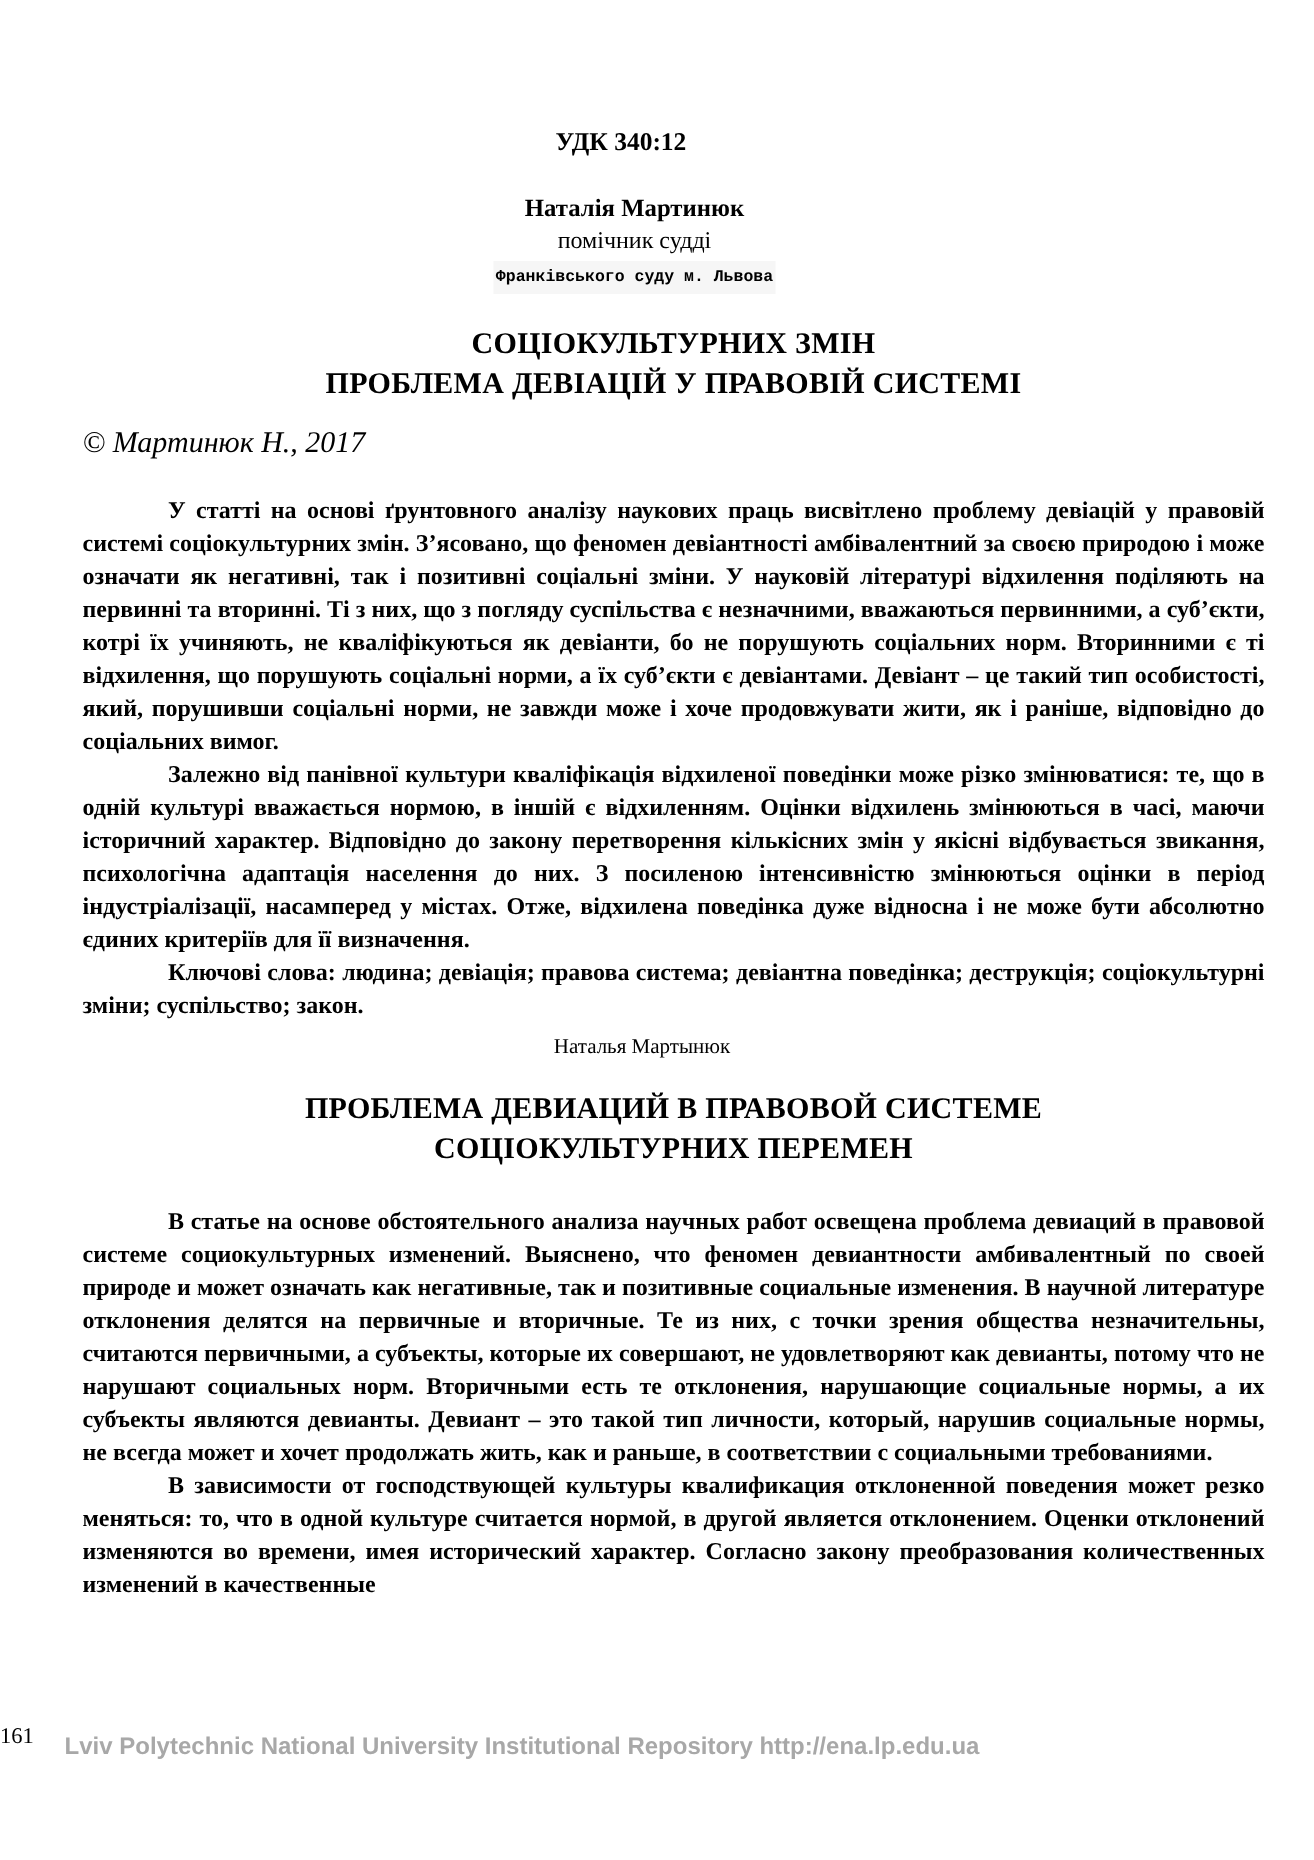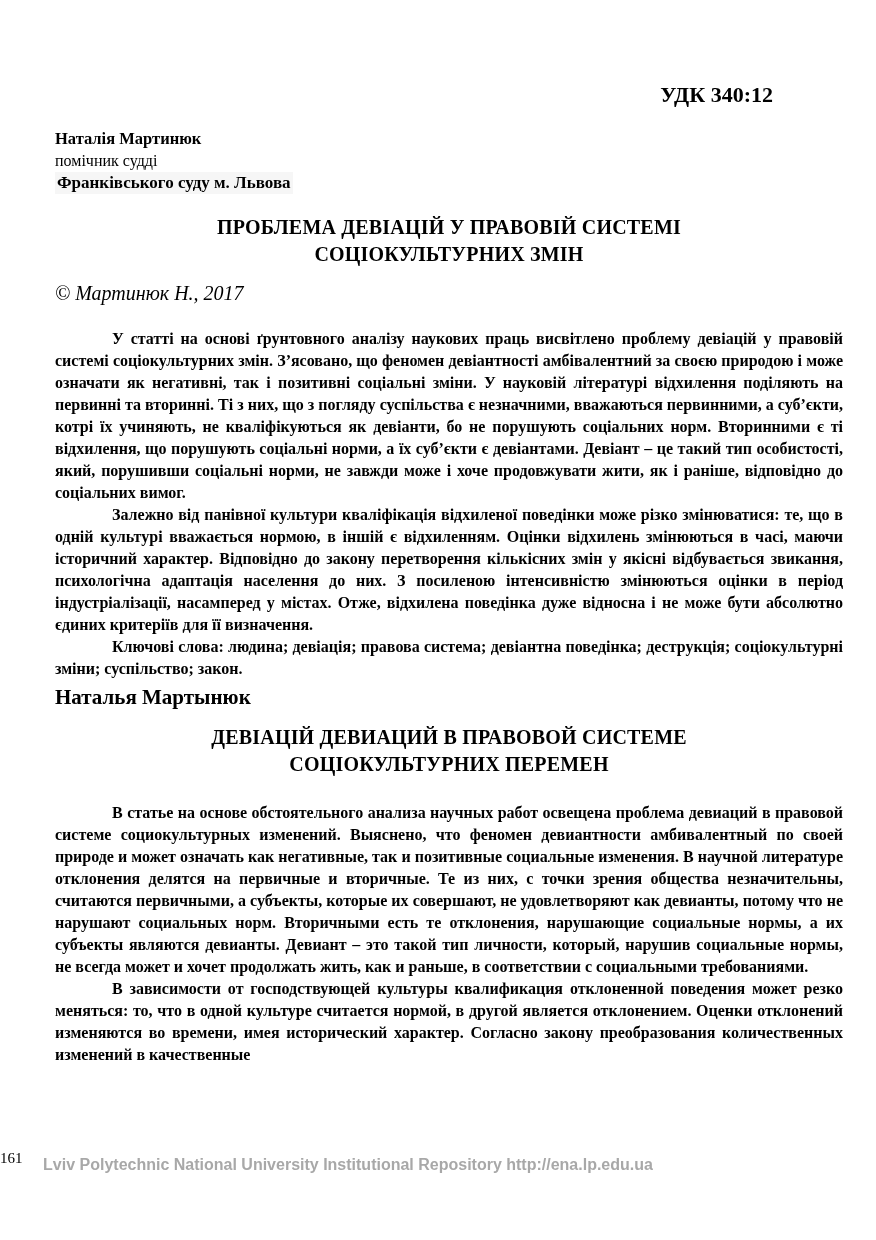--- a/index.html
+++ b/index.html
@@ -12,36 +12,36 @@
     width: 876px;
     height: 1240px;
     background: #ffffff;
     overflow: hidden;
     font-family: "Liberation Serif", "DejaVu Serif", serif;
     color: #000000;
     box-sizing: border-box;
     padding: 84px 33px 0 55px;
   }
   .udc {
-    text-align: right;
+    text-align: center;
     margin-right: 70px;
     font-weight: bold;
-    font-size: 22px;
+    font-size: 17px;
     line-height: 22px;
   }
   .author-block {
     margin-top: 22px;
-    text-align: left;
+    text-align: center;
     margin-right: 52px;
     font-size: 16px;
     line-height: 22px;
   }
   .author-name { font-weight: bold; font-size: 16.5px; }
   .author-position { font-weight: normal; }
-  .author-affiliation { font-weight: bold; font-size: 17px; background: #f6f6f6; display: inline-block; padding: 0 2px; }
+  .author-affiliation { font-weight: bold; font-size: 11px; background: #f6f6f6; display: inline-block; padding: 0 2px; font-family: Liberation Mono, monospace; }
   .article-title {
     margin-top: 20px;
     text-align: center;
     font-weight: bold;
     font-size: 20px;
     line-height: 27px;
     letter-spacing: 0.2px;
   }
   .copyright {
     margin-top: 14px;
@@ -53,24 +53,24 @@
     margin: 0;
     font-weight: bold;
     font-size: 16px;
     line-height: 22px;
     text-align: justify;
     text-indent: 57px;
   }
   .abstract.first { margin-top: 24px; }
   .author-ru {
     margin-top: 6px;
-    text-align: left;
+    text-align: center;
     margin-right: 42px;
-    font-weight: bold;
-    font-size: 21px;
+    font-weight: normal;
+    font-size: 14px;
     line-height: 22px;
   }
   .title-ru { margin-top: 16px; }
   .abstract-ru { margin-top: 24px; }
   .page-number {
     position: absolute;
     left: 0;
     top: 1148px;
     width: 876px;
     text-align: left;
@@ -98,36 +98,36 @@
 
   <div class="udc">УДК 340:12</div>
 
   <div class="author-block">
     <div class="author-name">Наталія Мартинюк</div>
     <div class="author-position">помічник судді</div>
     <div><span class="author-affiliation">Франківського суду м. Львова</span></div>
   </div>
 
   <div class="article-title">
+    <div>СОЦІОКУЛЬТУРНИХ ЗМІН</div>
     <div>ПРОБЛЕМА ДЕВІАЦІЙ У ПРАВОВІЙ СИСТЕМІ</div>
-    <div>СОЦІОКУЛЬТУРНИХ ЗМІН</div>
   </div>
 
   <div class="copyright">© Мартинюк Н., 2017</div>
 
   <div class="abstract first">
     <p>У статті на основі ґрунтовного аналізу наукових праць висвітлено проблему девіацій у правовій системі соціокультурних змін. З’ясовано, що феномен девіантності амбівалентний за своєю природою і може означати як негативні, так і позитивні соціальні зміни. У науковій літературі відхилення поділяють на первинні та вторинні. Ті з них, що з погляду суспільства є незначними, вважаються первинними, а суб’єкти, котрі їх учиняють, не кваліфікуються як девіанти, бо не порушують соціальних норм. Вторинними є ті відхилення, що порушують соціальні норми, а їх суб’єкти є девіантами. Девіант – це такий тип особистості, який, порушивши соціальні норми, не завжди може і хоче продовжувати жити, як і раніше, відповідно до соціальних вимог.</p>
     <p>Залежно від панівної культури кваліфікація відхиленої поведінки може різко змінюватися: те, що в одній культурі вважається нормою, в іншій є відхиленням. Оцінки відхилень змінюються в часі, маючи історичний характер. Відповідно до закону перетворення кількісних змін у якісні відбувається звикання, психологічна адаптація населення до них. З посиленою інтенсивністю змінюються оцінки в період індустріалізації, насамперед у містах. Отже, відхилена поведінка дуже відносна і не може бути абсолютно єдиних критеріїв для її визначення.</p>
     <p>Ключові слова: людина; девіація; правова система; девіантна поведінка; деструкція; соціокультурні зміни; суспільство; закон.</p>
   </div>
 
   <div class="author-ru">Наталья Мартынюк</div>
 
   <div class="article-title title-ru">
-    <div>ДЕВІАЦІЙ ДЕВИАЦИЙ В ПРАВОВОЙ СИСТЕМЕ</div>
+    <div>ПРОБЛЕМА ДЕВИАЦИЙ В ПРАВОВОЙ СИСТЕМЕ</div>
     <div>СОЦІОКУЛЬТУРНИХ ПЕРЕМЕН</div>
   </div>
 
   <div class="abstract abstract-ru">
     <p>В статье на основе обстоятельного анализа научных работ освещена проблема девиаций в правовой системе социокультурных изменений. Выяснено, что феномен девиантности амбивалентный по своей природе и может означать как негативные, так и позитивные социальные изменения. В научной литературе отклонения делятся на первичные и вторичные. Те из них, с точки зрения общества незначительны, считаются первичными, а субъекты, которые их совершают, не удовлетворяют как девианты, потому что не нарушают социальных норм. Вторичными есть те отклонения, нарушающие социальные нормы, а их субъекты являются девианты. Девиант – это такой тип личности, который, нарушив социальные нормы, не всегда может и хочет продолжать жить, как и раньше, в соответствии с социальными требованиями.</p>
     <p>В зависимости от господствующей культуры квалификация отклоненной поведения может резко меняться: то, что в одной культуре считается нормой, в другой является отклонением. Оценки отклонений изменяются во времени, имея исторический характер. Согласно закону преобразования количественных изменений в качественные</p>
   </div>
 
   <div class="page-number">161</div>
 

